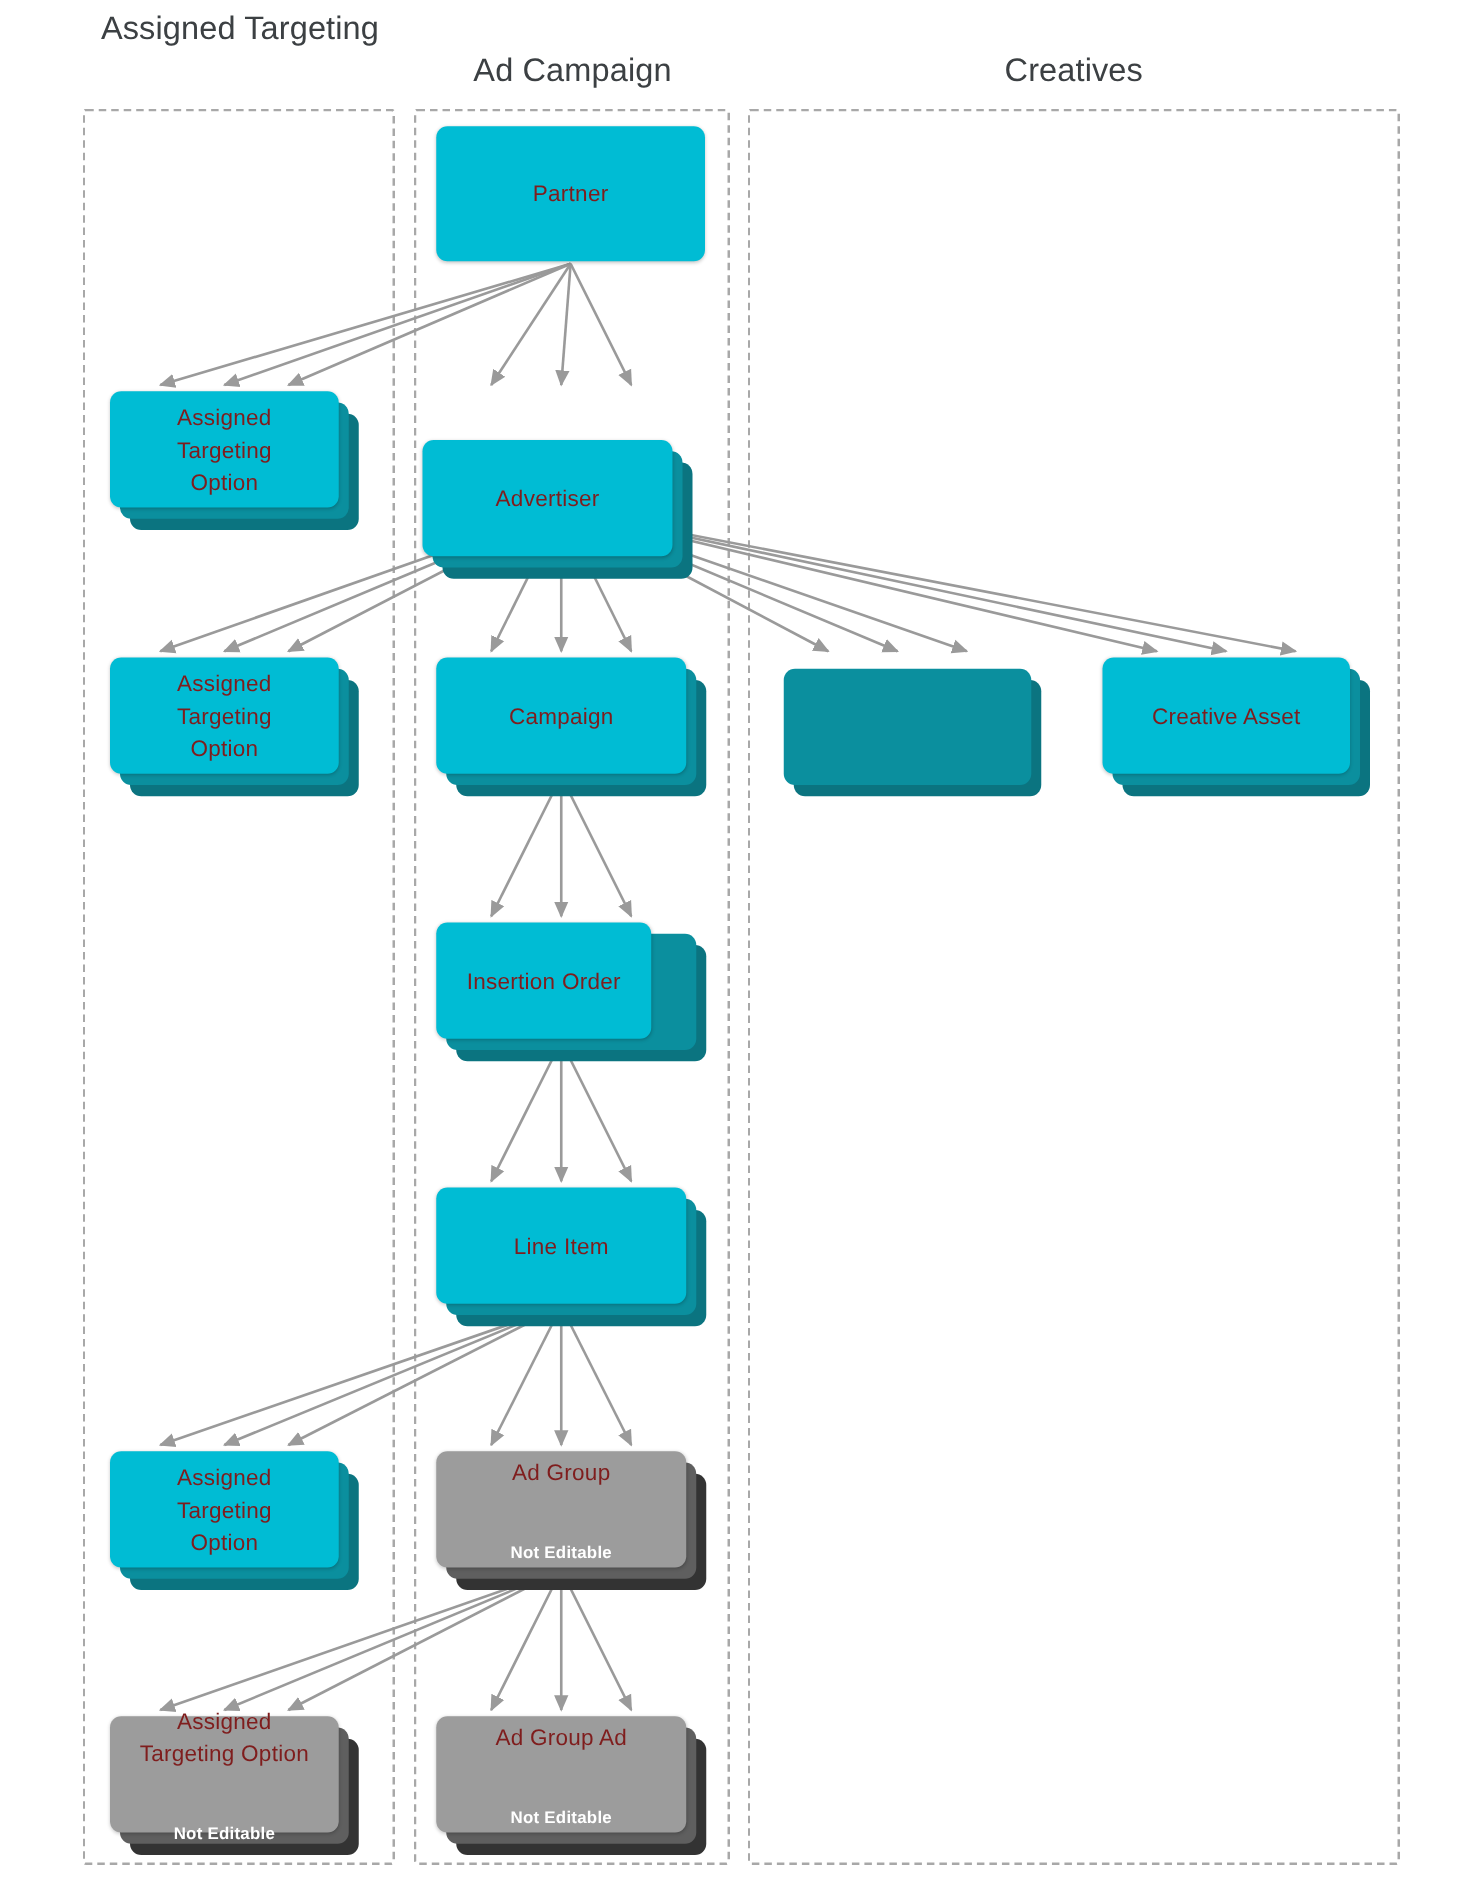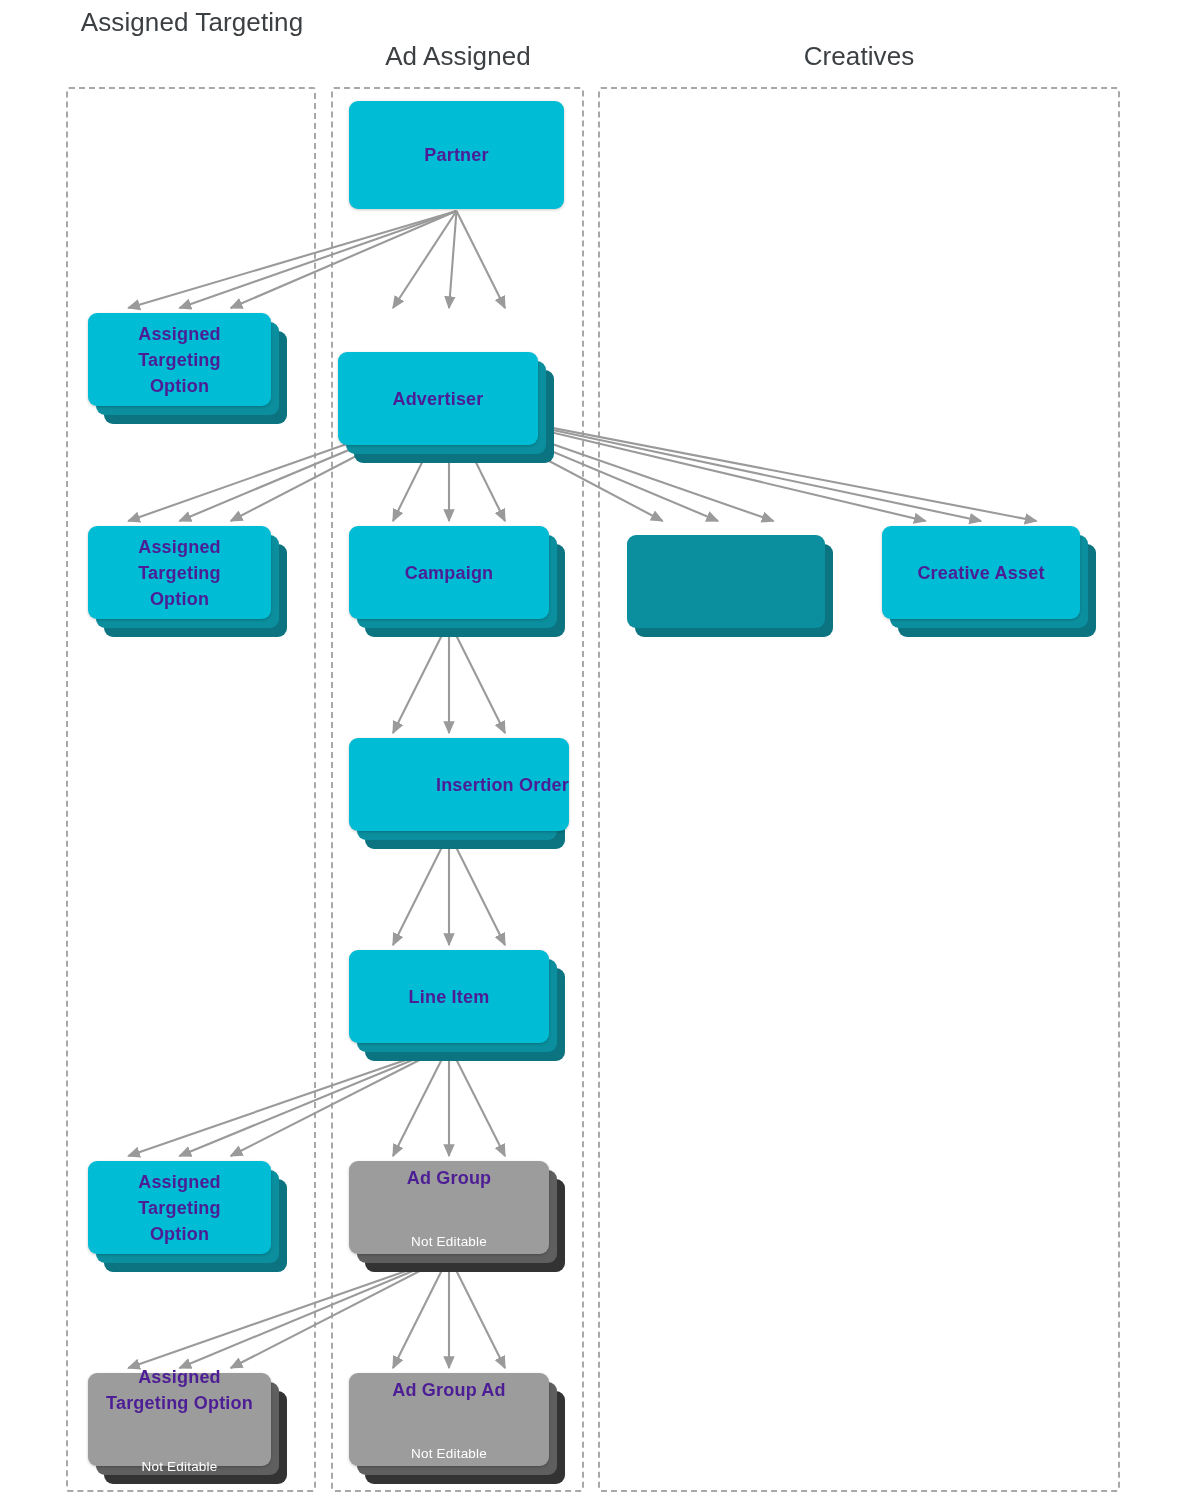--- a/index.html
+++ b/index.html
@@ -81,46 +81,46 @@
   .cyan .card.front { background: #00bcd4; }
   .cyan .card.mid   { background: #0b8f9e; }
   .cyan .card.back  { background: #0b7480; }
 
   
   .gray .card.front { background: #9c9c9c; gap: 24px; }
   .gray .card.mid   { background: #5f5f5f; }
   .gray .card.back  { background: #333333; }
 
   .node-label {
-    color: #4c1d95;
+    color: #7f1d1d;
     font-size: 18px;
-    font-weight: bold;
+    font-weight: normal;
     line-height: 26px;
     text-align: center;
     letter-spacing: 0.2px;
     white-space: pre-line;
   }
   .node-sub {
     color: #ffffff;
     font-size: 13.5px;
-    font-weight: normal;
+    font-weight: bold;
     line-height: 18px;
     text-align: center;
     letter-spacing: 0.2px;
     margin-top: 18px;
   }
 </style>
 </head>
 <body>
 
 <div id="diagram">
 
   <div class="group-title" id="title-targeting">Assigned
 Targeting</div>
-  <div class="group-title" id="title-adserving">Ad Assigned</div>
+  <div class="group-title" id="title-adserving">Ad Campaign</div>
   <div class="group-title" id="title-creatives">Creatives</div>
 
   <div class="group-box" id="box-targeting"></div>
   <div class="group-box" id="box-adserving"></div>
   <div class="group-box" id="box-creatives"></div>
 
   <svg id="arrows" viewBox="0 0 1184 1508" width="1184" height="1508">
     <defs>
       <marker id="ah" viewBox="0 0 10 10" refX="9" refY="5" markerWidth="6.2" markerHeight="6.2" orient="auto-start-reverse">
         <path d="M 0 0.6 L 10 5 L 0 9.4 z" fill="#9a9a9a"></path>
@@ -211,21 +211,21 @@
       <div class="node cyan" style="left: 882px; top: 526px; width: 214px; height: 111px;">
         <div class="card back" style="left: 16px; top: 18px; width: 198px; height: 93px;"></div>
         <div class="card mid" style="left: 8px; top: 9px; width: 198px; height: 93px;"></div>
         <div class="card front" style="width: 198px; height: 93px;">
           <div class="node-label">Creative Asset</div>
         </div>
       </div>
       <div class="node cyan" style="left: 349px; top: 738px; width: 216px; height: 111px;">
         <div class="card back" style="left: 16px; top: 18px; width: 200px; height: 93px;"></div>
         <div class="card mid" style="left: 8px; top: 9px; width: 200px; height: 93px;"></div>
-        <div class="card front" style="width: 220px; height: 93px; align-items: flex-end;">
+        <div class="card front" style="width: 172px; height: 93px;">
           <div class="node-label">Insertion Order</div>
         </div>
       </div>
       <div class="node cyan" style="left: 349px; top: 950px; width: 216px; height: 111px;">
         <div class="card back" style="left: 16px; top: 18px; width: 200px; height: 93px;"></div>
         <div class="card mid" style="left: 8px; top: 9px; width: 200px; height: 93px;"></div>
         <div class="card front" style="width: 200px; height: 93px;">
           <div class="node-label">Line Item</div>
         </div>
       </div>

